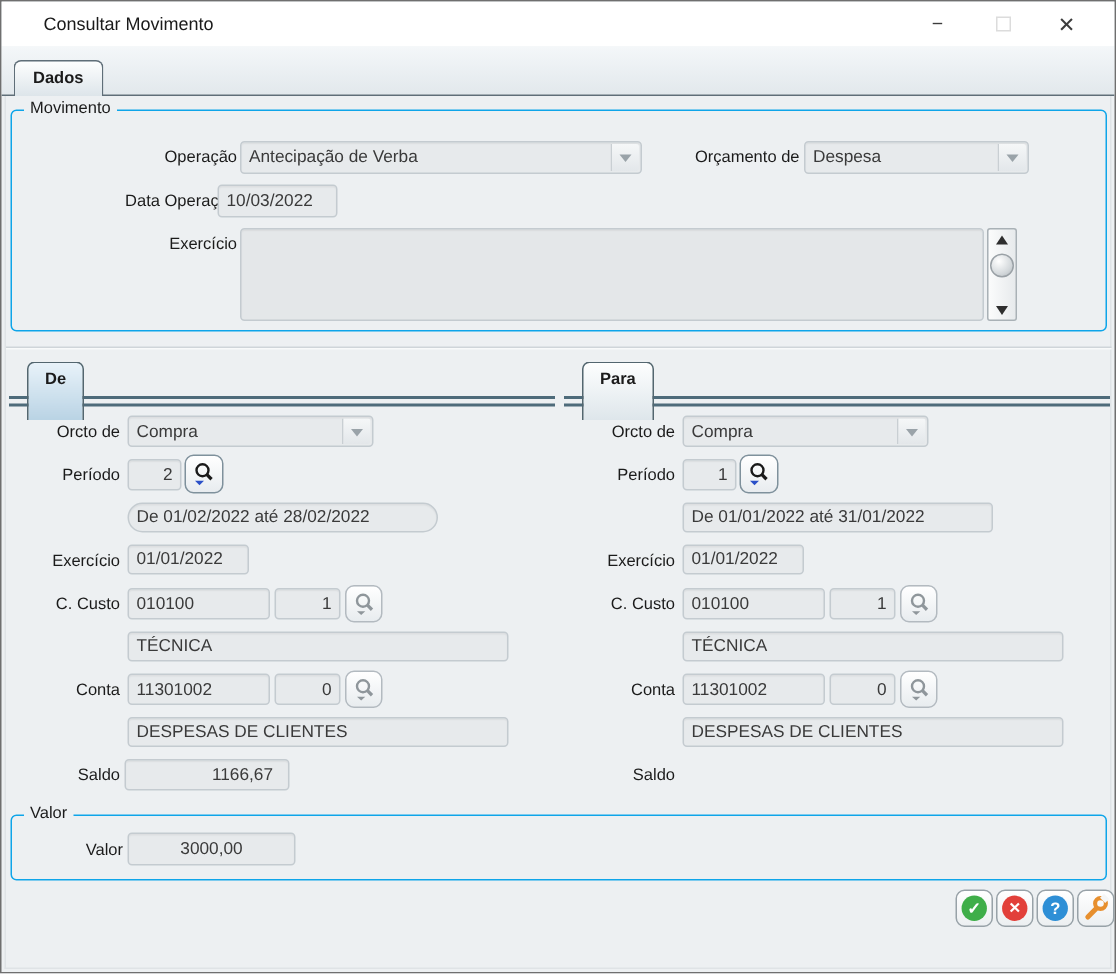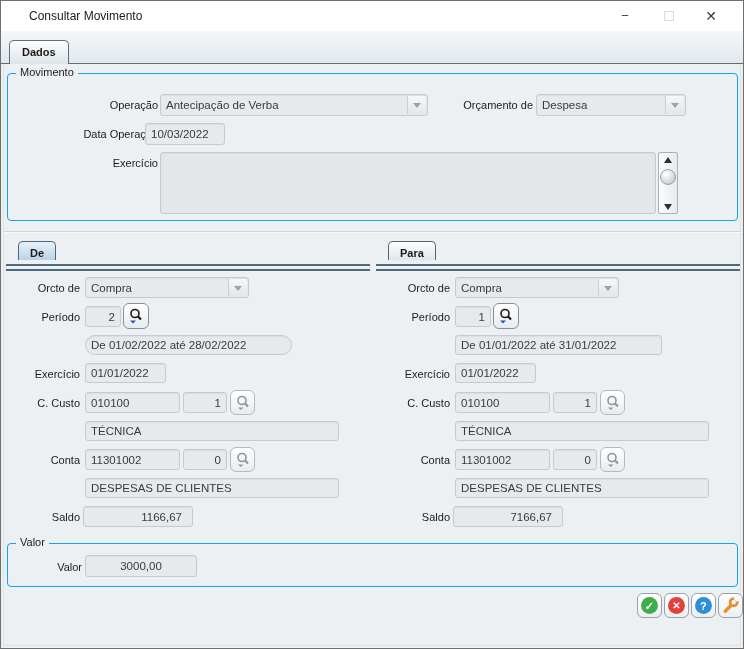--- a/index.html
+++ b/index.html
@@ -47,21 +47,21 @@
                border-radius:0 2px 2px 0; display:flex; align-items:center; justify-content:center; }
   .tri-down { width:0; height:0; border:4px solid transparent; border-top:5px solid #9aa3a9; margin-top:5px; }
 
   .lookup { position:absolute; border:1px solid #7f919c; border-radius:6px;
             background:linear-gradient(#ffffff,#e8ecef); display:flex; align-items:center; justify-content:center; }
   .lookup.gray { border-color:#b3bac0; }
 
   
   .tabctl { position:absolute; top:240px; width:364px; height:298px; }
   #ctl-de { left:5px; } #ctl-para { left:375px; }
-  .coltab { position:absolute; top:0; left:12px; height:19px; padding:0 11px; line-height:22px;
+  .coltab { position:absolute; top:0; left:12px; height:39px; padding:0 11px; line-height:22px;
             border:1px solid #53666f; border-bottom:none; border-radius:5px 5px 0 0; font-weight:bold; z-index:2; }
   .coltab.sel-blue  { background:linear-gradient(#e8f2f9,#b9d3e4); }
   .coltab.sel-white { background:linear-gradient(#fdfefe,#dee6eb); }
   .tabline { position:absolute; top:23px; left:0; width:100%; height:7px;
              border-top:2px solid #4e6b7a; border-bottom:2px solid #4e6b7a; background:#edf0f2; }
 
   
   .vscroll { position:absolute; border:1px solid #a9b1b6; border-radius:2px;
              background:linear-gradient(90deg,#fbfcfc,#e7eaec); }
   .sb-btn { position:absolute; left:0; width:100%; height:14px; display:flex; align-items:center; justify-content:center; }
@@ -236,21 +236,20 @@
       <svg width="18" height="18" viewBox="0 0 18 18">
         <circle cx="8" cy="6.5" r="4" fill="none" stroke-width="1.6" stroke="#8f969b"></circle>
         <line x1="10.8" y1="9.3" x2="14" y2="12.5" stroke="#8f969b" stroke-width="2.2"></line>
         <polygon points="4,13.5 9.5,13.5 6.8,16" fill="#8f969b"></polygon>
       </svg>
     </button>
 
     <div class="fld" style="left:79px; top:237px; width:254px; height:20px;">DESPESAS DE CLIENTES</div>
 
     <span class="flabel" style="left:2px; top:266px; width:72px;">Saldo</span>
-    <div class="fld right" style="left:77px; top:265px; width:110px; height:21px; padding-right:10px;">7166,67</div>
   </div>
 
   <div class="groupbox" id="grp-valor">
     <span class="legend">Valor</span>
     <span class="flabel" style="left:6px; top:13px; width:68px;">Valor</span>
     <div class="fld center" style="left:77px; top:11px; width:112px; height:22px;">3000,00</div>
   </div>
 
   <div class="actions">
     <button class="abtn">

